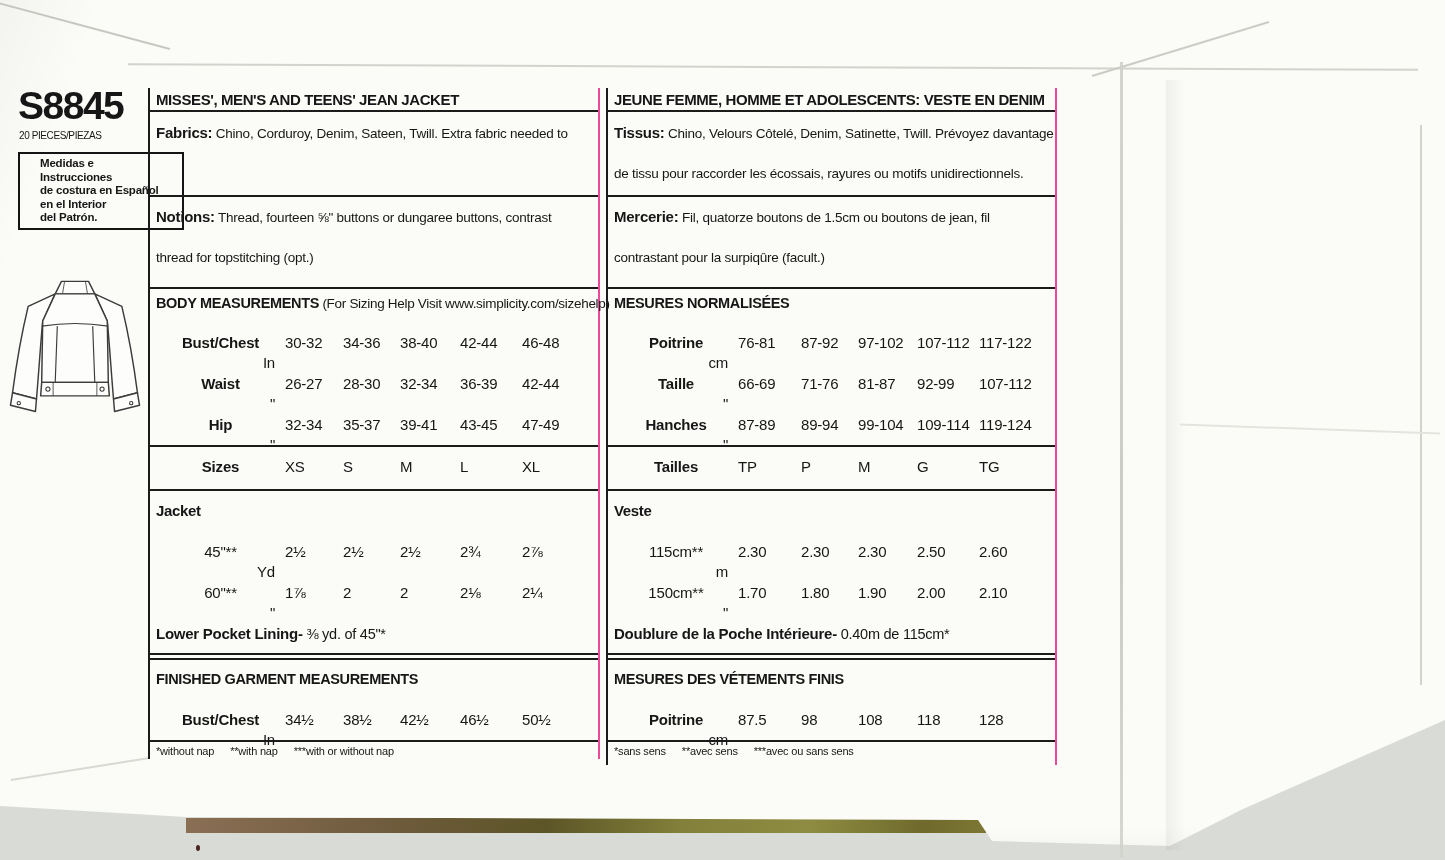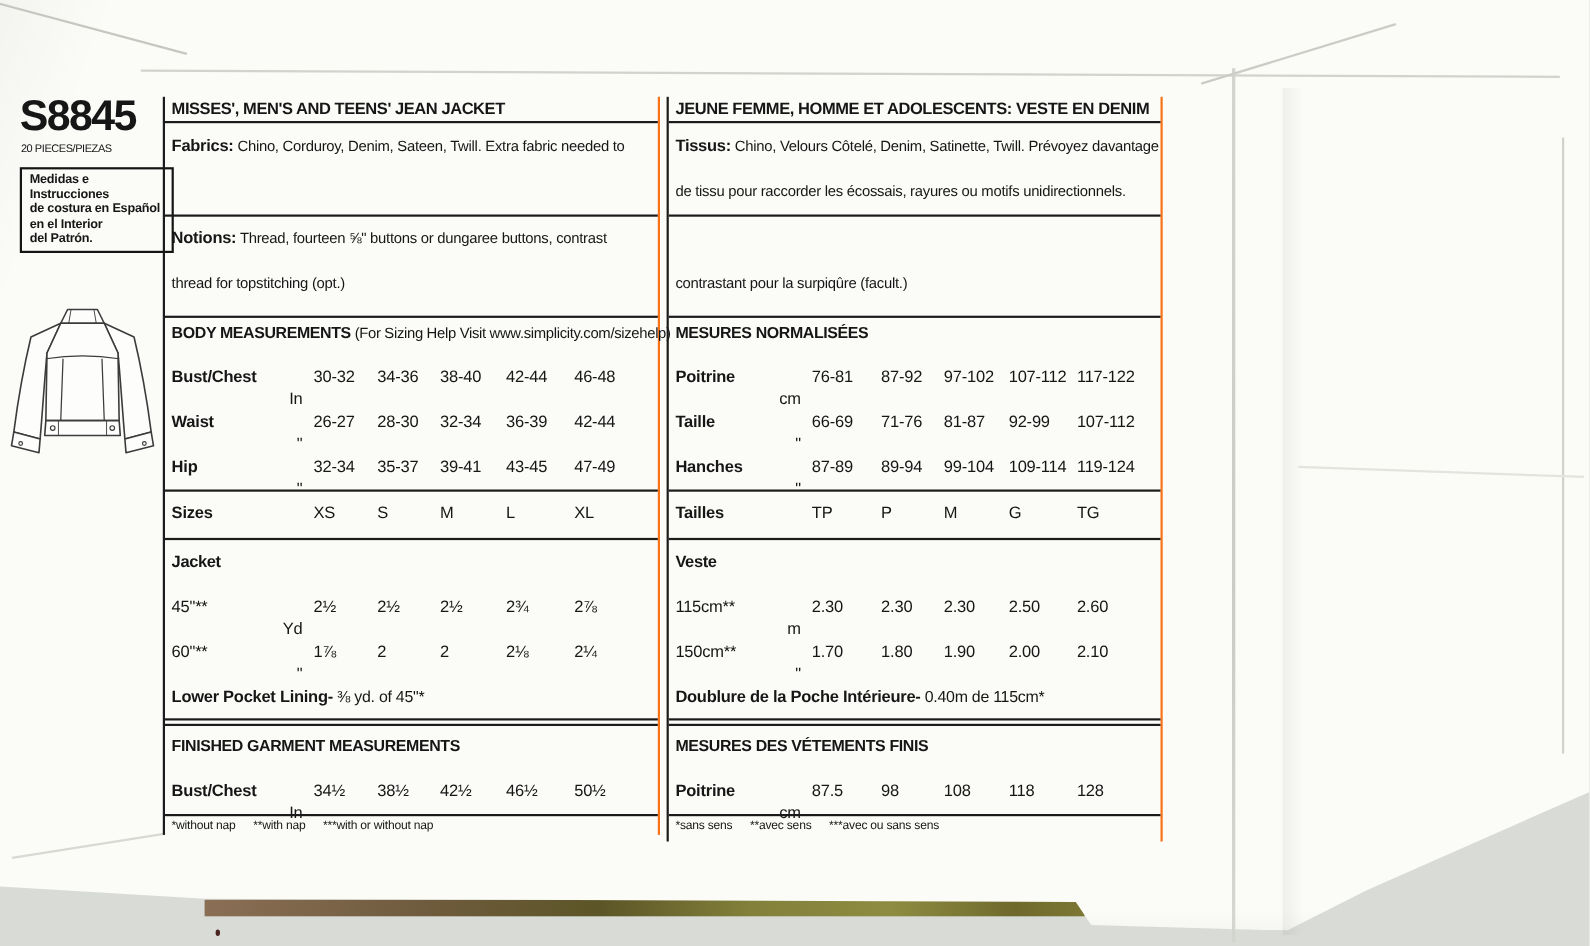--- a/index.html
+++ b/index.html
@@ -17,49 +17,49 @@
       #fbfbf8;
     clip-path:polygon(0px 0px,1445px 0px,1445px 720px,1243px 809px,1170px 846px,992px 841px,978px 820px,186px 817px,0px 806px);
   }
   #tissue-strip{
     position:absolute;left:186px;top:818px;width:800px;height:15px;z-index:1;
     background:linear-gradient(90deg,#8a6f55 0%,#6f5b3d 25%,#5c5527 45%,#82803a 62%,#8e8c42 78%,#6f6a2c 92%,#7c7733 100%);
   }
   .crease{position:absolute;z-index:3;pointer-events:none;}
   
   .col{position:absolute;top:88px;z-index:4;box-sizing:border-box;
-       border-left:2px solid #1b1b1b;border-right:2px solid #f97316;}
+       border-left:2px solid #1b1b1b;border-right:2px solid #ec4899;}
   #col-en{left:148px;width:452px;height:671px;}
   #col-fr{left:606px;width:451px;height:677px;}
   .rule{position:absolute;left:0;right:0;height:2px;background:#1b1b1b;}
   .rule.thin{height:1.5px;}
   .col-title{position:absolute;left:6px;top:2px;height:20px;line-height:20px;
     font-weight:700;font-size:15px;letter-spacing:-0.4px;white-space:nowrap;}
   .para{position:absolute;left:6px;height:20px;line-height:20px;
     font-size:13.5px;letter-spacing:-0.25px;white-space:nowrap;}
   .para b{font-size:15px;}
   .section-hdr{position:absolute;left:6px;height:20px;line-height:20px;
     font-weight:700;font-size:14.5px;letter-spacing:-0.35px;white-space:nowrap;}
   .section-hdr .plain{font-weight:400;font-size:13.5px;letter-spacing:-0.3px;margin-top:24px;}
   .row{position:absolute;left:6px;right:4px;display:grid;height:20px;line-height:20px;
     font-size:15px;letter-spacing:-0.2px;
     grid-template-columns:129px 58px 57px 60px 62px 1fr;}
   #col-fr .row{grid-template-columns:124px 63px 57px 59px 62px 1fr;}
-  .row .lbl{font-weight:700;}
+  .row .lbl{font-weight:700;text-align:center;}
   .row .lbl.norm{font-weight:400;}
   .row .unit{text-align:right;padding-right:10px;}
   .footnote{position:absolute;left:6px;height:14px;line-height:14px;font-size:11px;
     letter-spacing:-0.2px;white-space:nowrap;}
   .footnote span{margin-right:16px;}
   
   #pattern-number{position:absolute;left:18px;top:84px;z-index:4;
     font-size:39px;font-weight:800;letter-spacing:-1.5px;}
   #pieces{position:absolute;left:19px;top:130px;z-index:4;font-size:10px;letter-spacing:-0.4px;}
   #spanish-box{position:absolute;left:18px;top:152px;width:122px;z-index:4;
-    border:2px solid #141414;padding:3px 7px;font-weight:700;font-size:11.5px;
+    border:2px solid #141414;padding:3px 20px;font-weight:700;font-size:11.5px;
     line-height:13.5px;letter-spacing:-0.2px;}
   #jacket-art{position:absolute;left:6px;top:272px;z-index:4;}
   #speck{position:absolute;left:196px;top:845px;width:4px;height:6px;border-radius:50%;
     background:#4a2420;z-index:2;}
 </style>
 </head>
 <body>
 
 <div id="tissue-strip"></div>
 <div id="envelope"></div>
@@ -199,20 +199,21 @@
 </div>
 
 <div id="col-fr" class="col">
   <div class="col-title">JEUNE FEMME, HOMME ET ADOLESCENTS: VESTE EN DENIM</div>
   <div class="rule" style="top:22px"></div>
 
   <div class="para" style="top:35px"><b>Tissus:</b><span> Chino, Velours Côtelé, Denim, Satinette, Twill. Prévoyez davantage</span></div>
   <div class="para" style="top:76px"><span>de tissu pour raccorder les écossais, rayures ou motifs unidirectionnels.</span></div>
   <div class="rule" style="top:107px"></div>
 
+  <div class="para" style="top:119px"><b>Mercerie:</b><span> Fil, quatorze boutons de 1.5cm ou boutons de jean, fil</span></div>
   <div class="para" style="top:160px"><span>contrastant pour la surpiqûre (facult.)</span></div>
   <div class="rule" style="top:199px"></div>
 
   <div class="section-hdr" style="top:205px"><span>MESURES NORMALISÉES</span><span class="plain"></span></div>
 
   <div class="row" style="top:245px">
     <span class="lbl">Poitrine</span>
     <span>76-81</span>
     <span>87-92</span>
     <span>97-102</span>

